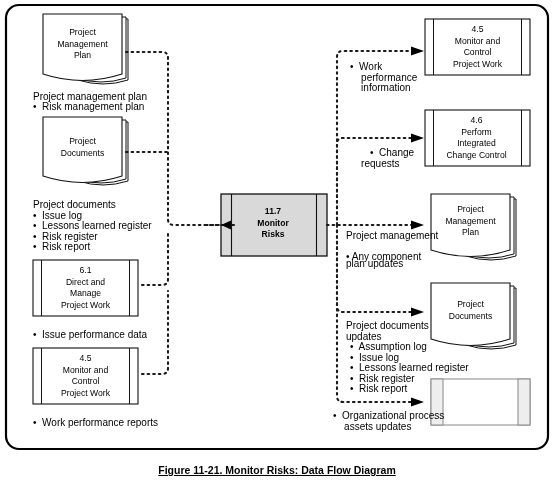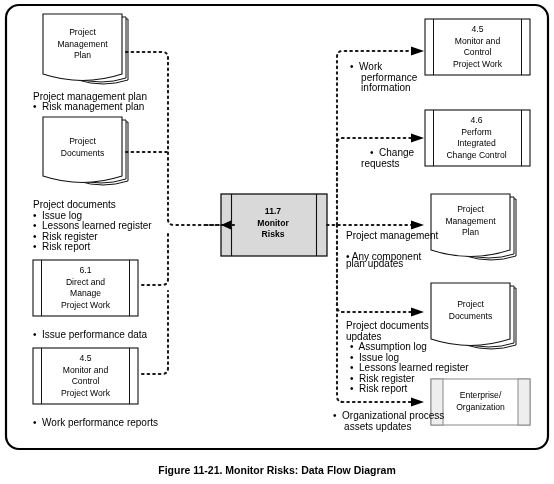--- a/index.html
+++ b/index.html
@@ -198,22 +198,20 @@
 Integrated
 Change Control</div>
 
   <div class="shape-text" style="left:431px; top:204px; width:79px;">Project
 Management
 Plan</div>
 
   <div class="shape-text" style="left:431px; top:299px; width:79px;">Project
 Documents</div>
 
-  <div class="shape-text" style="left:443px; top:390px; width:75px;">Enterprise/
-Organization</div>
 
   <div class="lbl" style="left:33px; top:92px;">Project management plan</div>
   <div class="lbl" style="left:33px; top:102px;">•  Risk management plan</div>
 
   <div class="lbl" style="left:33px; top:200px;">Project documents</div>
   <div class="lbl" style="left:33px; top:210.5px;">•  Issue log</div>
   <div class="lbl" style="left:33px; top:221px;">•  Lessons learned register</div>
   <div class="lbl" style="left:33px; top:231.5px;">•  Risk register</div>
   <div class="lbl" style="left:33px; top:242px;">•  Risk report</div>
 
@@ -236,15 +234,15 @@
   <div class="lbl" style="left:346px; top:331.5px;">updates</div>
   <div class="lbl" style="left:350px; top:342px;">•  Assumption log</div>
   <div class="lbl" style="left:350px; top:352.5px;">•  Issue log</div>
   <div class="lbl" style="left:350px; top:363px;">•  Lessons learned register</div>
   <div class="lbl" style="left:350px; top:373.5px;">•  Risk register</div>
   <div class="lbl" style="left:350px; top:384px;">•  Risk report</div>
 
   <div class="lbl" style="left:333px; top:411px;">•  Organizational process</div>
   <div class="lbl" style="left:333px; top:421.5px;">    assets updates</div>
 
-  <div class="caption" style="top:464px;">Figure 11-21. Monitor Risks: Data Flow Diagram</div>
+  <div class="caption" style="top:464px;text-decoration:underline;">Figure 11-21. Monitor Risks: Data Flow Diagram</div>
 
 </div>
 
 </body></html>

